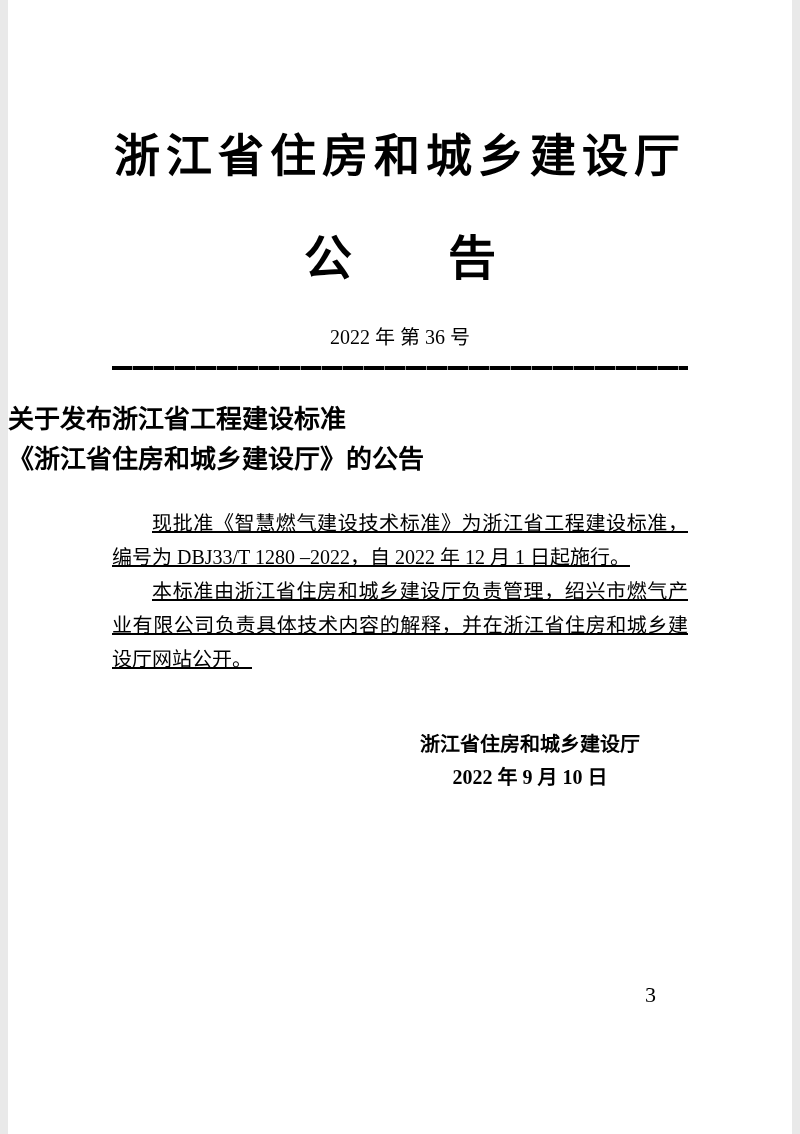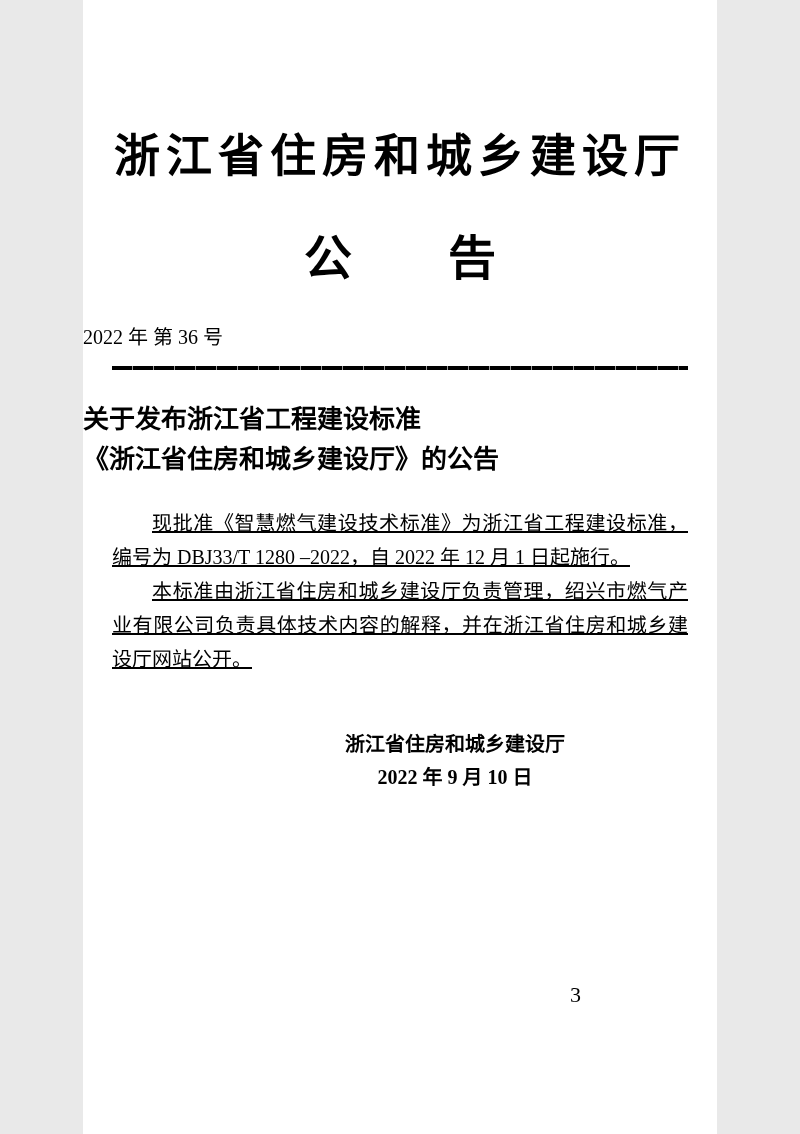--- a/index.html
+++ b/index.html
@@ -1,18 +1,18 @@
 <!DOCTYPE html>
 <html lang="zh-CN"><head>
 <meta charset="utf-8">
 <style>
   html,body{margin:0;padding:0;background:#e9e9e9;}
   .page{
     position:relative;
-    width:634px;height:1134px;
+    width:784px;height:1134px;
     margin:0 auto;
     background:#ffffff;
     color:#000000;
     font-family:"Liberation Serif","DejaVu Serif",serif;
     overflow:hidden;
     box-sizing:border-box;
   }
   .dept-title{
     margin:132px 0 0;
     text-align:center;
@@ -25,21 +25,21 @@
   .announce-title{
     margin:50px 0 4px;
     text-align:center;
     font-size:48px;
     font-weight:bold;
     line-height:1.1;
     white-space:pre;
   }
   .doc-number{
     margin:40px 0 0;
-    text-align:left;
+    text-align:center;
     font-size:20px;
     line-height:1.2;
     white-space:pre;
   }
   .divider{
     width:576px;
     height:4px;
     margin:17px auto 0;
     background:repeating-linear-gradient(90deg,#000 0 20px,#9a9a9a 20px 21px);
   }

